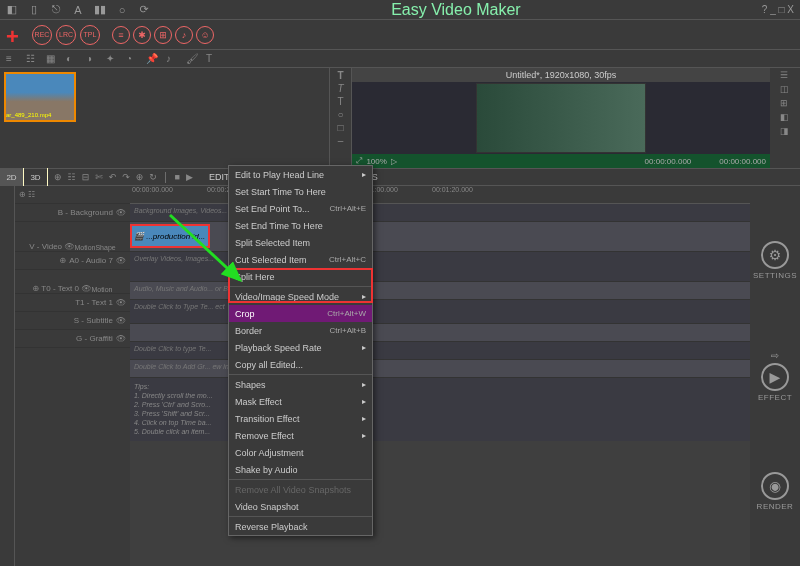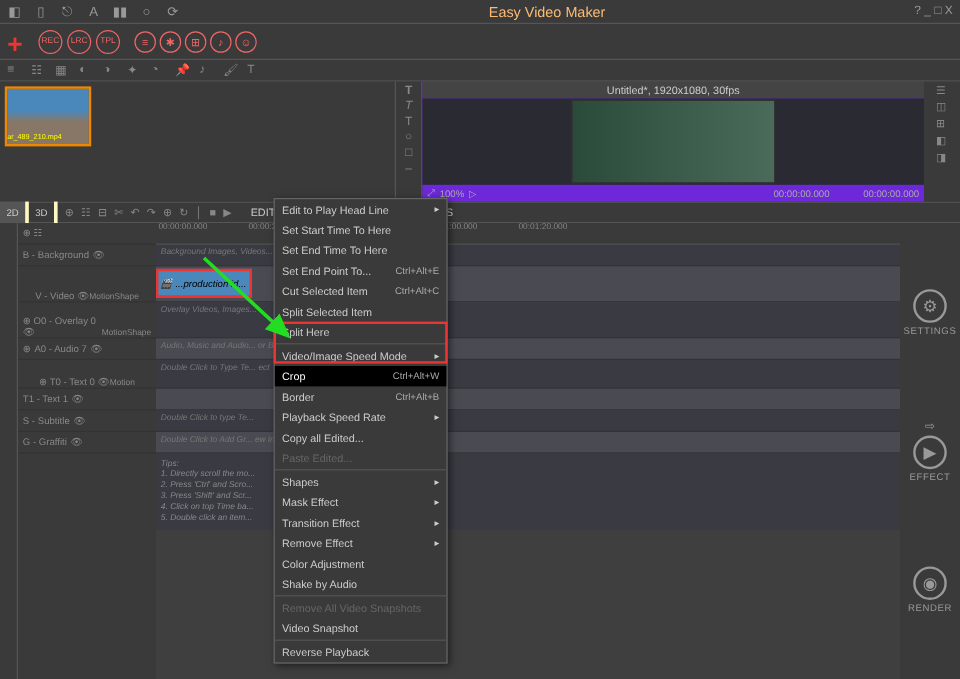--- a/index.html
+++ b/index.html
@@ -1,67 +1,67 @@
 <!DOCTYPE html>
 <html><head>
 <meta charset="utf-8">
 <style>
 *{margin:0;padding:0;box-sizing:border-box;font-family:Arial,sans-serif;user-select:none}
 body{background:#3a3a3a;width:800px;height:566px;overflow:hidden;color:#aaa;font-size:10px;position:relative}
 .titlebar{height:20px;background:#3a3a3a;display:flex;align-items:center;padding:0 6px;border-bottom:1px solid #555}
 .tb-left{display:flex;gap:10px}
 .tb-icon{width:12px;height:12px;display:flex;align-items:center;justify-content:center;color:#999;font-size:11px}
-.tb-title{flex:1;text-align:center;color:#fdba74;font-size:12px}
+.tb-title{flex:1;text-align:center;color:#86efac;font-size:16px}
 .tb-right{display:flex;gap:8px;color:#999}
 .toolbar{height:30px;background:#3a3a3a;display:flex;align-items:center;padding:0 6px;border-bottom:1px solid #555}
 .btn-plus{width:22px;height:22px;color:#e33;font-size:22px;font-weight:bold;margin-right:4px}
 .tbtn{width:20px;height:20px;border:1px solid #e66;border-radius:10px;display:flex;align-items:center;justify-content:center;font-size:7px;color:#e66;margin-right:4px}
 .tbtn2{width:18px;height:18px;border:1px solid #e66;border-radius:9px;display:flex;align-items:center;justify-content:center;font-size:9px;color:#e66;margin-right:3px}
 .subbar{height:18px;background:#3a3a3a;display:flex;align-items:center;padding:0 6px;gap:8px;border-bottom:1px solid #555}
 .sb-icon{width:12px;height:12px;color:#888;font-size:10px}
 .workspace{display:flex;height:100px}
 .mediabay{width:330px;background:#3a3a3a;padding:4px;border-right:1px solid #555}
 .thumb{width:72px;height:50px;border:2px solid #e80;background:linear-gradient(#4a88bb 40%,#876 60%);font-size:6px;color:#ff0;padding-top:38px;overflow:hidden}
 .textpanel{width:22px;background:#3a3a3a;border-right:1px solid #555;display:flex;flex-direction:column;gap:2px;padding:2px;align-items:center}
 .tp-i{font-size:10px;color:#888}
-.preview-area{flex:1;background:#6d28d9;display:flex;flex-direction:column}
+.preview-area{flex:1;background:#14532d;display:flex;flex-direction:column}
 .pv-title{height:14px;background:#444;color:#ccc;font-size:9px;text-align:center;line-height:14px}
 .pv-canvas{flex:1;background:#2a2a33;display:flex;align-items:center;justify-content:center}
 .pv-img{width:170px;height:70px;background:linear-gradient(90deg,#2a4a3a,#4a6a5a);border:1px solid #333}
 .pv-ctrl{height:14px;display:flex;align-items:center;padding:0 4px;gap:4px;font-size:8px;color:#aaa}
 .right-btns{width:30px;background:#3a3a3a;display:flex;flex-direction:column;gap:4px;padding:2px;align-items:center}
 .rb{width:10px;height:10px;color:#888;font-size:9px}
 .timeline-head{height:18px;background:#3a3a3a;border-top:1px solid #555;border-bottom:1px solid #555;display:flex;align-items:center}
-.th-tab{width:24px;height:18px;display:flex;align-items:center;justify-content:center;font-size:8px;color:#ccc;border-right:3px solid #fef9c3}
+.th-tab{width:24px;height:18px;display:flex;align-items:center;justify-content:center;font-size:8px;color:#ccc;border-right:1px solid #fef9c3}
 .th-tab.active{background:#555}
 .th-icons{display:flex;gap:6px;padding:0 6px}
 .th-i{color:#888;font-size:9px}
 .th-menus{display:flex;gap:18px;margin-left:10px;font-size:9px;color:#ccc}
 .tl-body{display:flex;height:380px}
 .tl-left{width:15px;background:#3a3a3a;border-right:1px solid #555}
 .tl-tracks{width:115px;background:#3a3a3a}
-.track{height:18px;border-bottom:1px solid #333;display:flex;align-items:center;padding:0 4px;font-size:8px;color:#888;gap:3px}
+.track{height:18px;border-bottom:1px solid #333;display:flex;align-items:center;padding:0 4px;font-size:8px;color:#888;justify-content:flex-end;gap:3px}
 .track.tall{height:30px;flex-direction:row;align-items:flex-end;justify-content:center;gap:0}
 .track .eye{font-size:8px}
 .tl-content{flex:1;background:#3f3f3f;position:relative}
 .ruler{height:18px;background:#3a3a3a;border-bottom:1px solid #555;display:flex;font-size:7px;color:#888}
 .ruler span{width:75px;padding-left:2px}
 .tl-row{height:18px;border-bottom:1px solid #333;font-size:7px;color:#777;padding:3px 4px;font-style:italic;position:relative;background:#4a4a52}
 .tl-row.dark{background:#3a3a42}
 .tl-row.tall{height:30px}
 .vclip{position:absolute;left:0;top:2px;width:80px;height:24px;background:#4a88bb;border:2px solid #e33;color:#000;font-size:8px;padding:2px;display:flex;align-items:center}
 .tips{background:#3a3a42;padding:4px;font-size:7px;color:#888;font-style:italic;line-height:1.3}
 .right-panel{width:50px;background:#3a3a3a;display:flex;flex-direction:column;align-items:center;justify-content:space-around;padding:20px 0}
 .rp-btn{display:flex;flex-direction:column;align-items:center;gap:2px;color:#999}
 .rp-icon{width:28px;height:28px;border:2px solid #999;border-radius:14px;display:flex;align-items:center;justify-content:center;font-size:14px}
 .rp-lbl{font-size:8px;letter-spacing:0.5px}
 .ctx-menu{position:absolute;left:228px;top:165px;width:145px;background:#3a3a3a;border:1px solid #666;z-index:100;box-shadow:2px 2px 6px rgba(0,0,0,0.5)}
 .ctx-item{height:17px;display:flex;align-items:center;justify-content:space-between;padding:0 6px;font-size:9px;color:#ccc}
 .ctx-item.disabled{color:#666}
-.ctx-item.hover{background:#000000;color:#fff}
+.ctx-item.hover{background:#701a75;color:#fff}
 .ctx-item .sc{color:#aaa;font-size:8px}
 .ctx-item .arr{font-size:8px}
 .ctx-sep{height:1px;background:#555;margin:1px 0}
 .highlight-box{position:absolute;border:2px solid #e33;pointer-events:none;z-index:101}
 .hb1{left:228px;top:268px;width:145px;height:35px}
 .arrow{position:absolute;left:165px;top:210px;z-index:102;pointer-events:none}
 </style>
 </head>
 <body>
 
@@ -172,25 +172,20 @@
     <div class="track" style="height:18px;justify-content:flex-start">⊕ ☷</div>
     <div class="track">
         <span>B - Background</span>
         <span class="eye">👁</span>
       </div>
     <div class="track tall">
       <div><span>V - Video</span> 👁</div>
       <div style="font-size:7px">Motion</div>
       <div style="font-size:7px">Shape</div>
     </div>
-    <div class="track tall">
-        <div>⊕ <span>O0 - Overlay 0</span> 👁</div>
-        <div style="font-size:7px">Motion</div>
-        <div style="font-size:7px">Shape</div>
-      </div>
     <div class="track">⊕ <span>A0 - Audio 7</span> 👁</div>
     <div class="track tall" style="height:24px">
         <div>⊕ <span>T0 - Text 0</span> 👁</div>
         <div style="font-size:7px">Motion</div>
       </div>
     <div class="track"><span>T1 - Text 1</span> 👁</div>
     <div class="track"><span>S - Subtitle</span> 👁</div>
     <div class="track"><span>G - Graffiti</span> 👁</div>
   </div>
   <div class="tl-content">
@@ -239,32 +234,32 @@
 
 <div class="ctx-menu" id="ctx">
     <div class="ctx-item">
       <span>Edit to Play Head Line</span>
       <span class="arr">▸</span>
     </div>
     <div class="ctx-item">
       <span>Set Start Time To Here</span>
     </div>
     <div class="ctx-item">
-      <span>Set End Time To Here</span>
-    </div>
-    <div class="ctx-item">
       <span>Set End Point To...</span>
       <span class="sc">Ctrl+Alt+E</span>
     </div>
     <div class="ctx-item">
+      <span>Set End Time To Here</span>
+    </div>
+    <div class="ctx-item">
+      <span>Split Selected Item</span>
+    </div>
+    <div class="ctx-item">
       <span>Cut Selected Item</span>
       <span class="sc">Ctrl+Alt+C</span>
-    </div>
-    <div class="ctx-item">
-      <span>Split Selected Item</span>
     </div>
     <div class="ctx-item">
       <span>Split Here</span>
     </div>
     <div class="ctx-sep"></div>
     <div class="ctx-item">
       <span>Video/Image Speed Mode</span>
       <span class="arr">▸</span>
     </div>
     <div class="ctx-item hover">
@@ -274,23 +269,20 @@
     <div class="ctx-item">
       <span>Border</span>
       <span class="sc">Ctrl+Alt+B</span>
     </div>
     <div class="ctx-item">
       <span>Playback Speed Rate</span>
       <span class="arr">▸</span>
     </div>
     <div class="ctx-item">
       <span>Copy all Edited...</span>
-    </div>
-    <div class="ctx-item disabled">
-      <span>Paste Edited...</span>
     </div>
     <div class="ctx-sep"></div>
     <div class="ctx-item">
       <span>Shapes</span>
       <span class="arr">▸</span>
     </div>
     <div class="ctx-item">
       <span>Mask Effect</span>
       <span class="arr">▸</span>
     </div>

